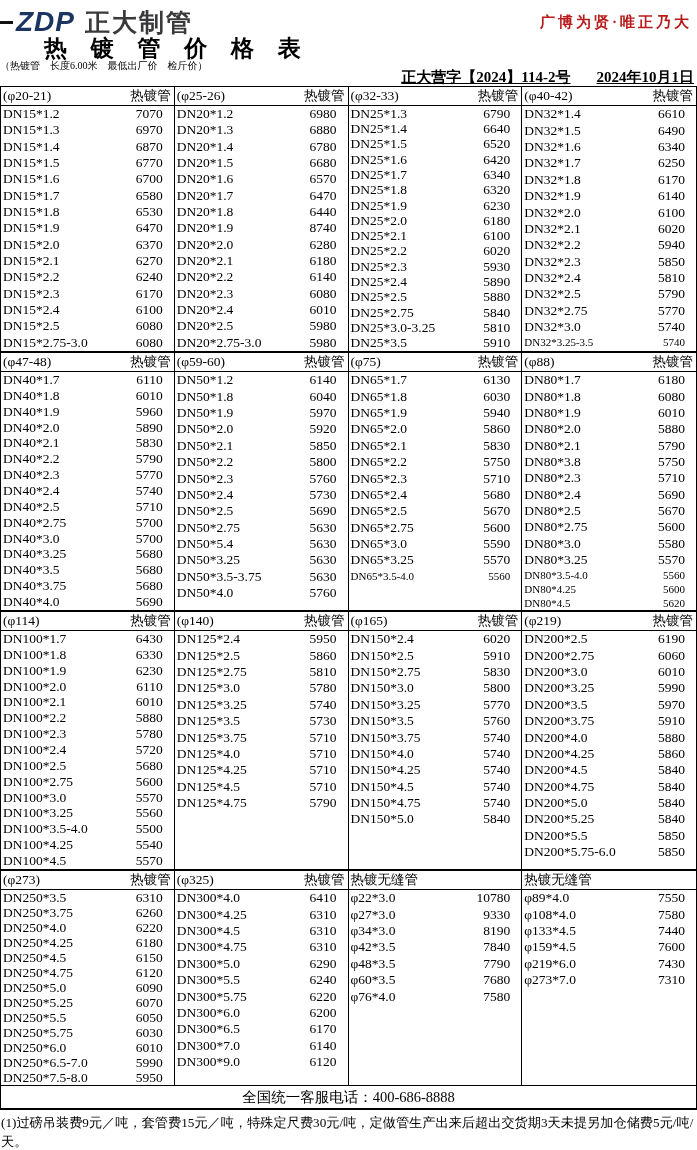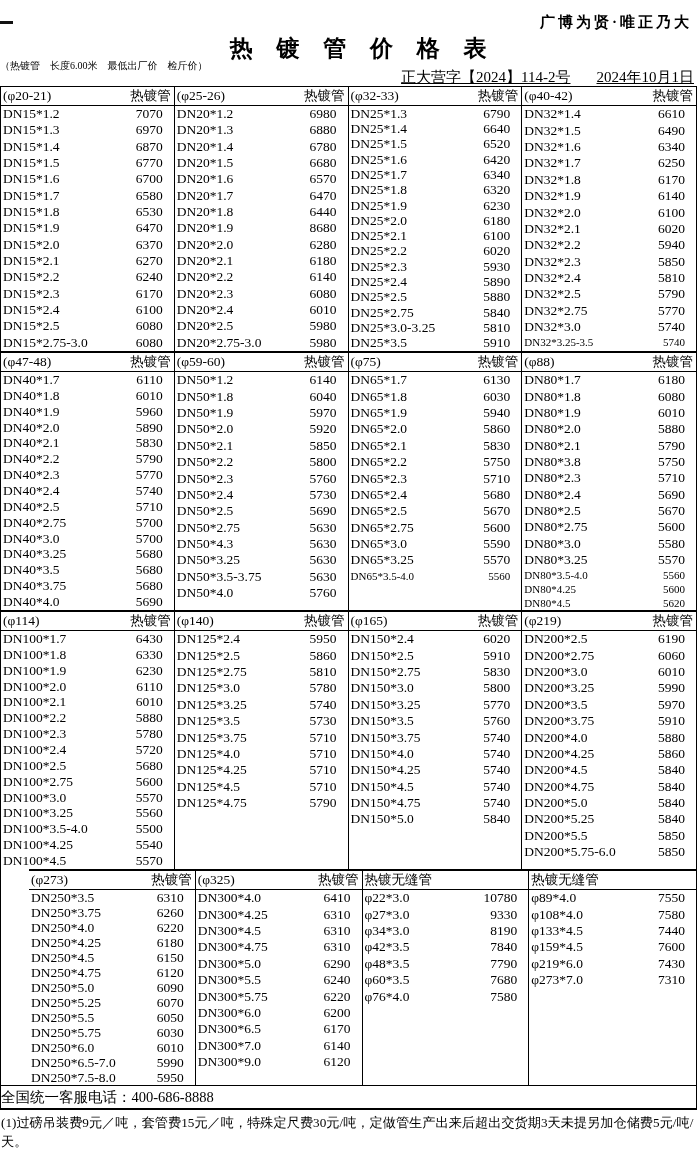--- a/index.html
+++ b/index.html
@@ -15,69 +15,72 @@
   .logo .zdp{
     font-family:"Liberation Sans","DejaVu Sans",sans-serif;
     font-size:28px;font-weight:900;font-style:italic;color:#1b3560;letter-spacing:1px;
   }
   .logo .cname{
     font-family:"Liberation Sans","DejaVu Sans",sans-serif;
     font-size:25px;font-weight:700;color:#3a3a3c;margin-left:10px;letter-spacing:2px;
   }
   .slogan{
     position:absolute;right:5px;top:13px;
-    font-size:15px;font-weight:700;color:#000000;letter-spacing:3px;white-space:nowrap;
+    font-size:15px;font-weight:700;color:#b91c1c;letter-spacing:3px;white-space:nowrap;
   }
   .title{
-    position:absolute;left:0;right:0;top:33px;text-align:center;
+    position:absolute;left:16px;right:0;top:33px;text-align:left;
     font-size:23px;font-weight:700;letter-spacing:9px;padding-left:28px;
   }
   .subtitle{
     position:absolute;left:0;right:0;top:59px;
     font-size:10px;font-weight:400;
   }
   .docline{
-    position:absolute;right:3px;top:68px;font-size:15px;font-weight:400;white-space:nowrap;
+    position:absolute;right:3px;top:68px;font-size:15px;font-weight:700;white-space:nowrap;
   }
   .docline span{text-decoration:underline;}
   .docline .date{margin-left:26px;}
   
   .sheet{border:1px solid #000;border-bottom:2px solid #000;}
   .section{display:grid;grid-template-columns:1fr 1fr 1fr 1fr;}
   .section + .section{border-top:2px solid #000;}
   .section.s1{height:264px;}
   .section.s2{height:257px;}
   .section.s3{height:257px;}
-  .section.s4{height:214px;margin-left:28px;}
+  .section.s4{height:214px;}
   .block{
     border-right:1px solid #000;display:flex;flex-direction:column;
     overflow:hidden;min-width:0;height:100%;
   }
   .block:last-child{border-right:none;}
   .block-header{
     flex:0 0 17px;display:flex;align-items:center;justify-content:space-between;
     border-bottom:1px solid #000;font-size:13.5px;padding:0 3px 0 2px;white-space:nowrap;
   }
   .row{
     flex:0 1 16.4px;min-height:0;display:flex;align-items:center;
     justify-content:space-between;font-size:13.5px;padding:0 11px 0 2px;white-space:nowrap;
   }
   .row.small{flex-basis:14px;font-size:11px;}
   .phone-row{
-    border-top:1px solid #000;height:22px;line-height:22px;
+    border-top:1px solid #000;height:22px;line-height:22px;text-align:center;
     font-size:14.5px;
   }
   
   .notes{padding:3px 2px 0 1px;font-size:13.2px;line-height:19px;}
 </style>
 </head>
 <body>
 
 <div class="hdr">
   <div class="scan-mark"></div>
+  <div class="logo">
+    <span class="zdp">ZDP</span><span class="cname">正大制管</span>
+  </div>
   <div class="slogan">广博为贤·唯正乃大</div>
   <div class="title">热 镀 管 价 格 表</div>
   <div class="subtitle">（热镀管　长度6.00米　最低出厂价　检斤价）</div>
   <div class="docline">
     <span>正大营字【2024】114-2号</span><span class="date">2024年10月1日</span>
   </div>
 </div>
 
 <div class="sheet">
   <div id="sections">
@@ -176,21 +179,21 @@
           <div class="row">
             <div>DN20*1.7</div>
             <div>6470</div>
           </div>
           <div class="row">
             <div>DN20*1.8</div>
             <div>6440</div>
           </div>
           <div class="row">
             <div>DN20*1.9</div>
-            <div>8680</div>
+            <div>8740</div>
           </div>
           <div class="row">
             <div>DN20*2.0</div>
             <div>6280</div>
           </div>
           <div class="row">
             <div>DN20*2.1</div>
             <div>6180</div>
           </div>
           <div class="row">
@@ -457,21 +460,21 @@
           </div>
           <div class="row">
             <div>DN50*2.5</div>
             <div>5690</div>
           </div>
           <div class="row">
             <div>DN50*2.75</div>
             <div>5630</div>
           </div>
           <div class="row">
-            <div>DN50*4.3</div>
+            <div>DN50*5.4</div>
             <div>5630</div>
           </div>
           <div class="row">
             <div>DN50*3.25</div>
             <div>5630</div>
           </div>
           <div class="row">
             <div>DN50*3.5-3.75</div>
             <div>5630</div>
           </div>

